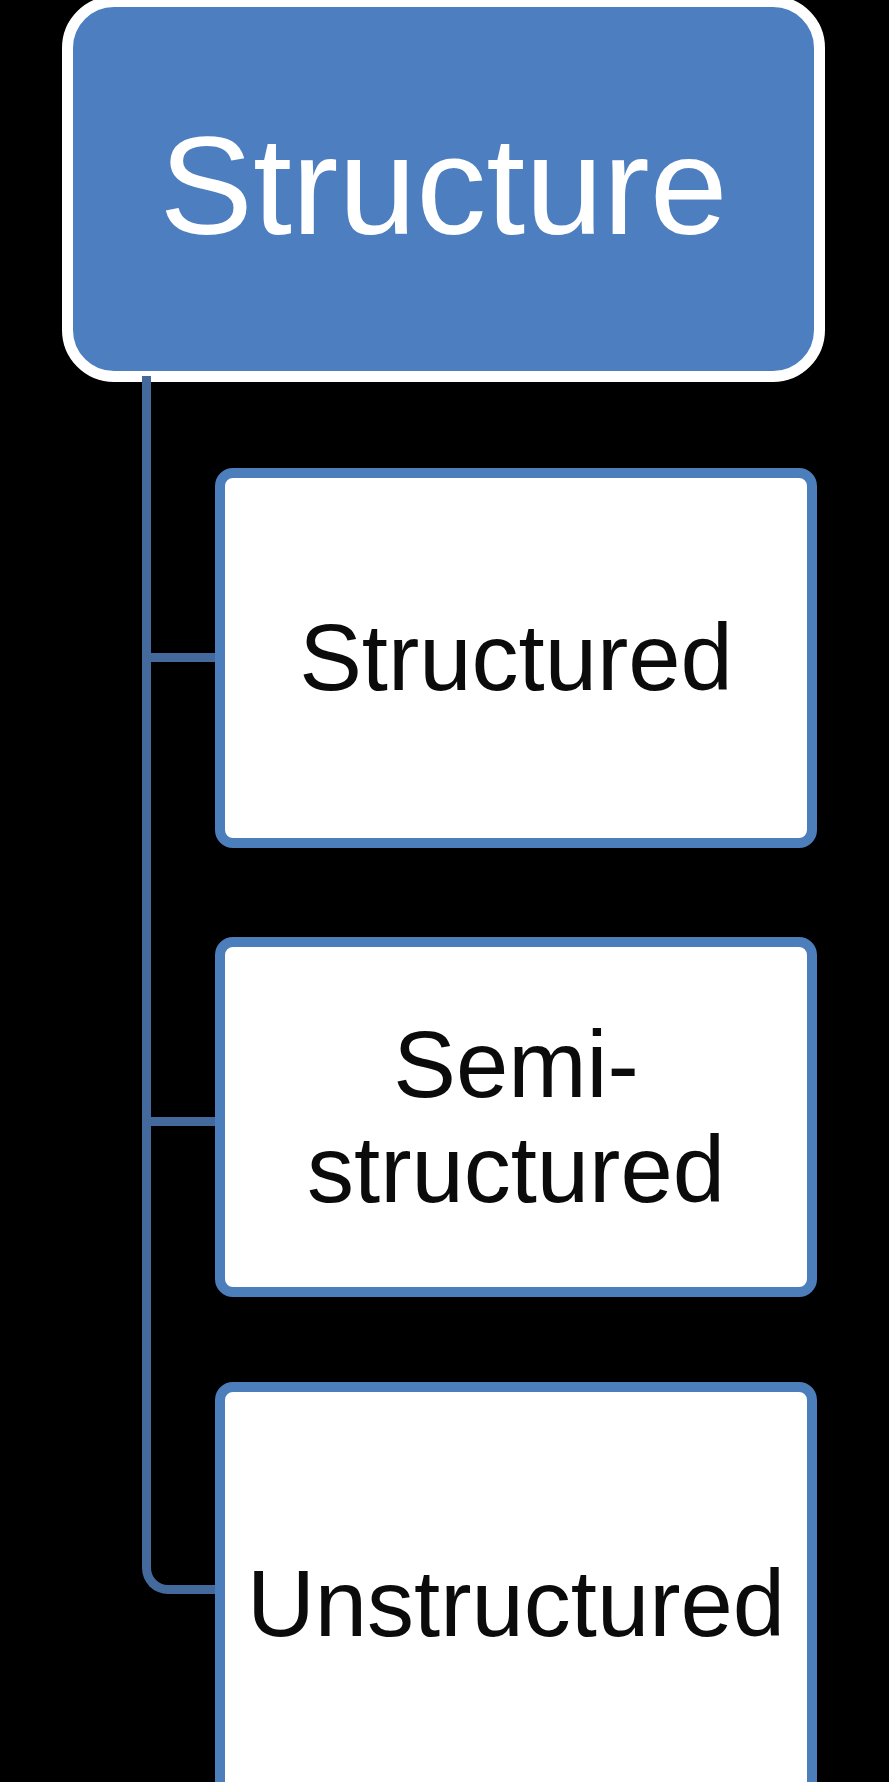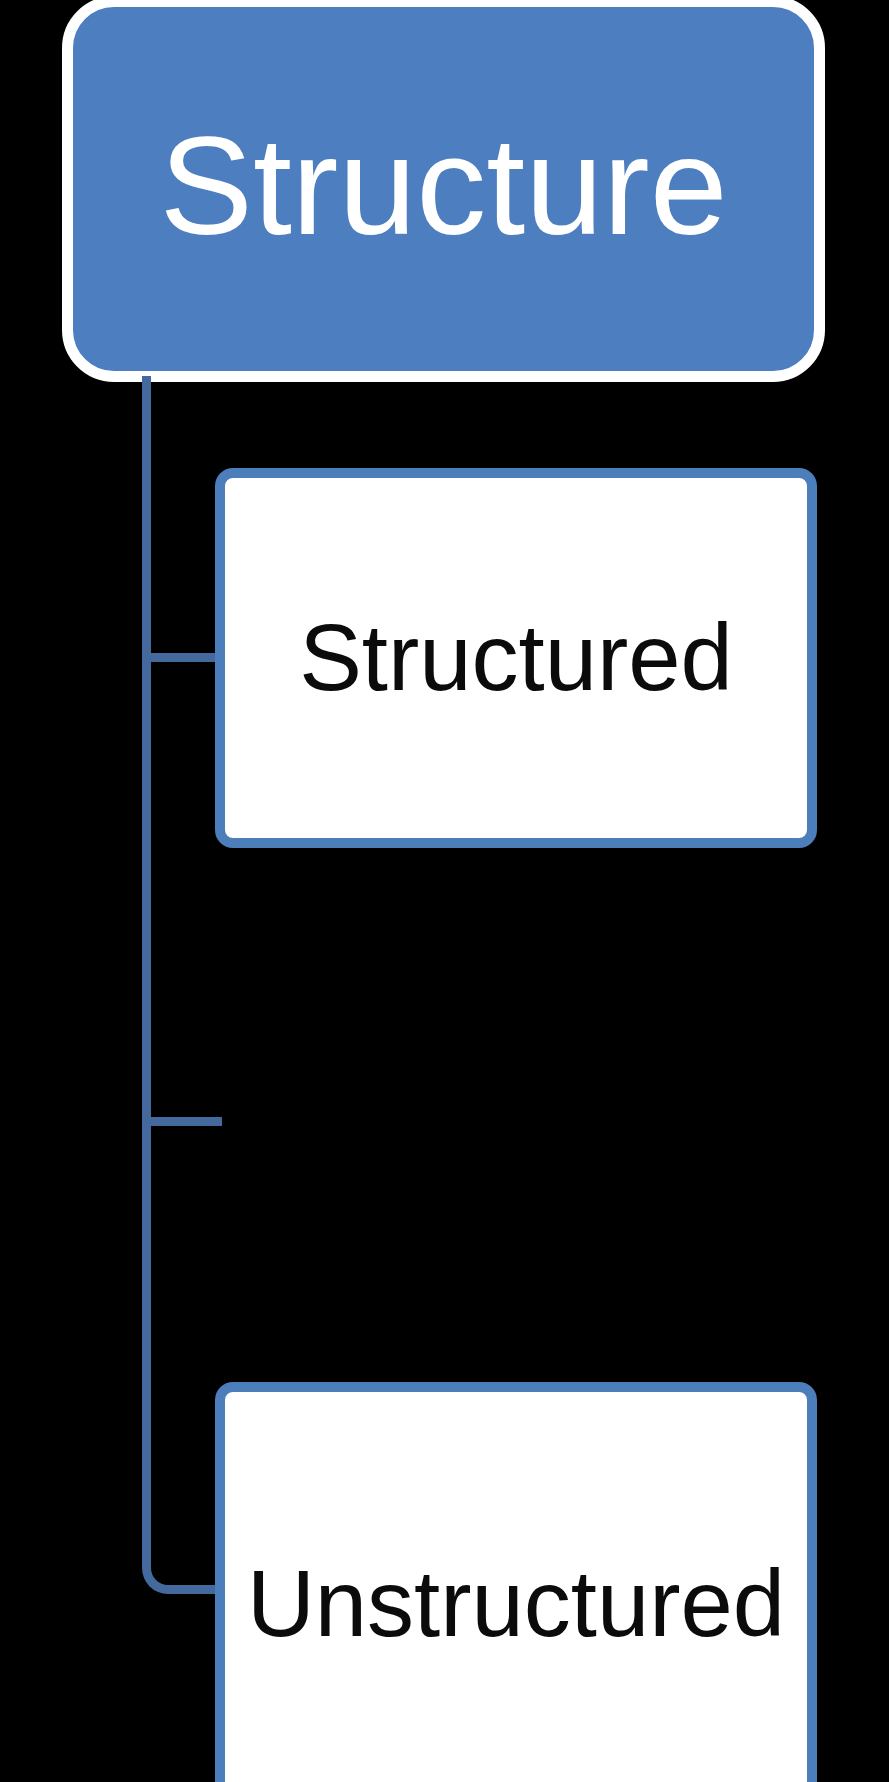--- a/index.html
+++ b/index.html
@@ -111,18 +111,22 @@
 
   <div class="connector connector-vertical-line"></div>
   <div class="connector connector-stub-1"></div>
   <div class="connector connector-stub-2"></div>
   <div class="connector-elbow"></div>
 
   <div class="child-node child-node-1">
     <div class="label">Structured</div>
   </div>
 
+  <div class="child-node child-node-2">
+    <div class="label">Semi-
+structured</div>
+  </div>
 
   <div class="child-node child-node-3">
     <div class="label">Unstructured</div>
   </div>
 
 </div>
 
 </body></html>

